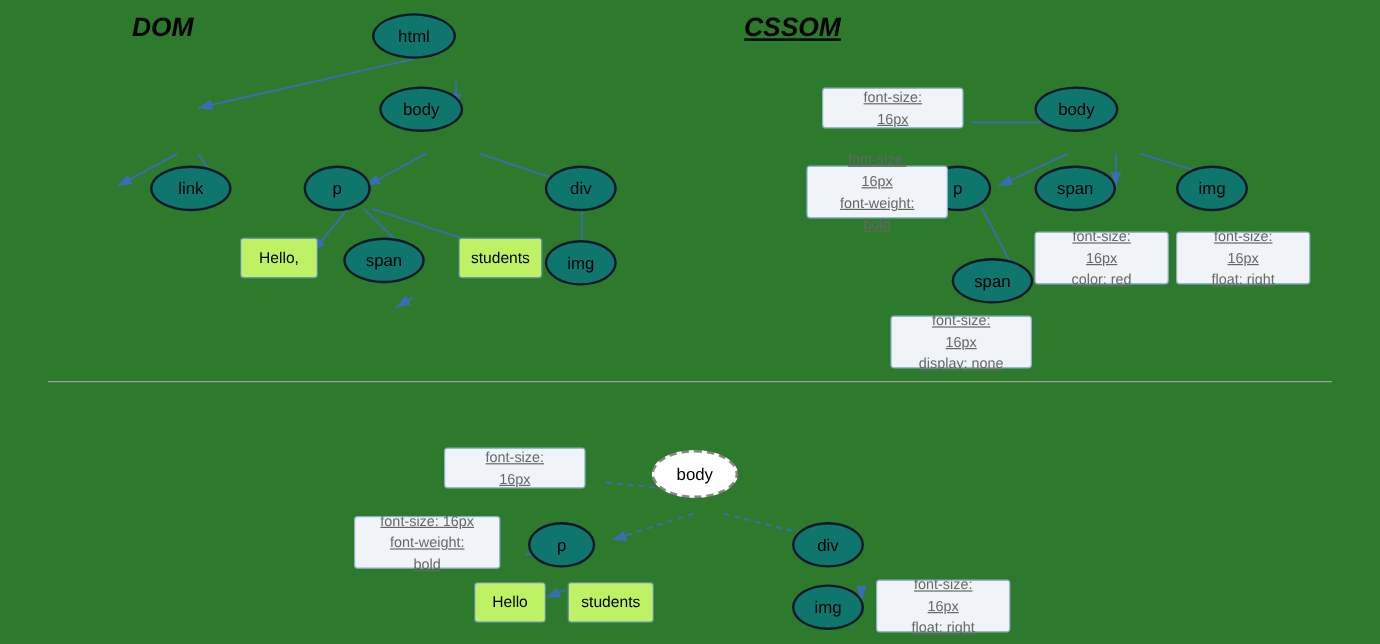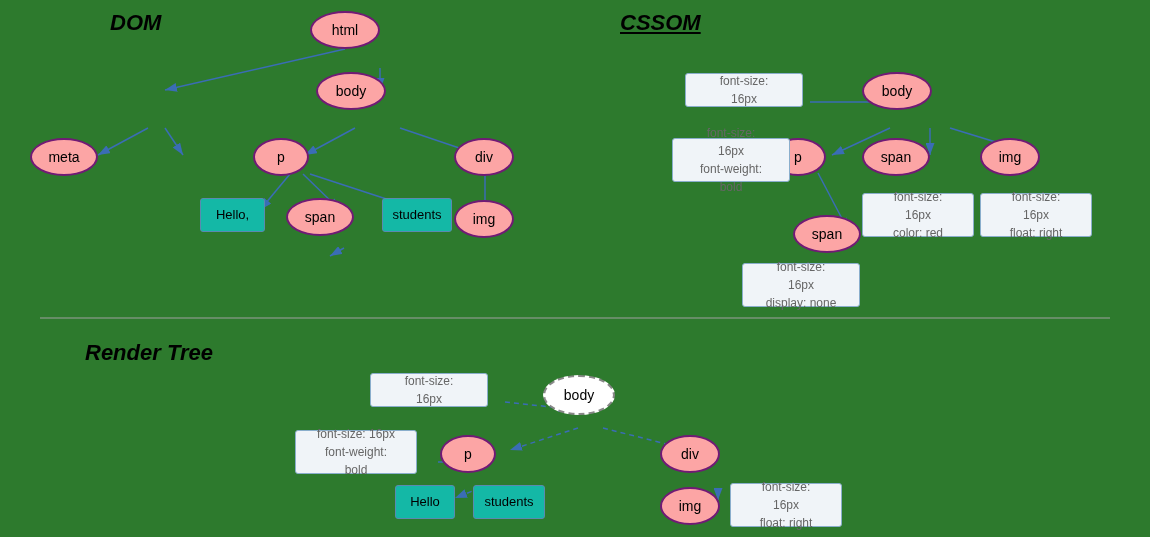--- a/index.html
+++ b/index.html
@@ -23,22 +23,22 @@
       position: absolute;
       font-size: 22px;
       font-weight: bold;
       font-style: italic;
       color: #000;
     }
 
     
     .oval {
       position: absolute;
-      background: #fca5a5;
-      border: 2px solid #701a75;
+      background: #0f766e;
+      border: 2px solid #0f172a;
       border-radius: 50%;
       display: flex;
       align-items: center;
       justify-content: center;
       font-size: 14px;
       font-weight: normal;
       color: #000;
       text-align: center;
     }
 
@@ -51,21 +51,21 @@
       display: flex;
       align-items: center;
       justify-content: center;
       font-size: 14px;
       color: #000;
     }
 
     
     .box {
       position: absolute;
-      background: #14b8a6;
+      background: #bef264;
       border: 1.5px solid #5a8ab0;
       border-radius: 3px;
       display: flex;
       align-items: center;
       justify-content: center;
       font-size: 13px;
       color: #000;
       text-align: center;
       padding: 3px 6px;
       line-height: 1.4;
@@ -78,20 +78,21 @@
       border: 1.5px solid #8aaecc;
       border-radius: 3px;
       display: flex;
       align-items: center;
       justify-content: center;
       font-size: 12px;
       color: #666;
       text-align: center;
       padding: 3px 19px;
       line-height: 1.5;
+      text-decoration: underline;
     }
 
     svg.arrows {
       position: absolute;
       top: 0;
       left: 0;
       width: 1150px;
       height: 537px;
       pointer-events: none;
     }
@@ -159,25 +160,24 @@
 
     <line x1="496" y1="488" x2="525" y2="498" stroke="#3a6db5" stroke-width="1.5" stroke-dasharray="5,4" marker-end="url(#arrowhead-dashed)"></line>
 
     <line x1="718" y1="488" x2="718" y2="500" stroke="#3a6db5" stroke-width="1.5" stroke-dasharray="5,4" marker-end="url(#arrowhead-dashed)"></line>
 
     <line x1="750" y1="517" x2="760" y2="517" stroke="#3a6db5" stroke-width="1.5" stroke-dasharray="5,4" marker-end="url(#arrowhead-dashed)"></line>
   </svg>
 
   <div class="section-label" style="left:110px; top:10px;">DOM</div>
   <div class="section-label" style="left:620px; top:10px;text-decoration:underline;">CSSOM</div>
-  <div class="section-label" style="left:85px; top:340px;">Render Tree</div>
 
   <div class="oval" style="left:310px; top:11px; width:70px; height:38px;">html</div>
   <div class="oval" style="left:316px; top:72px; width:70px; height:38px;">body</div>
-  <div class="oval" style="left:30px; top:138px; width:68px; height:38px;">meta</div>
+  <div class="oval" style="left:125px; top:138px; width:68px; height:38px;">link</div>
   <div class="oval" style="left:253px; top:138px; width:56px; height:38px;">p</div>
   <div class="oval" style="left:454px; top:138px; width:60px; height:38px;">div</div>
   <div class="oval" style="left:286px; top:198px; width:68px; height:38px;">span</div>
   <div class="oval" style="left:454px; top:200px; width:60px; height:38px;">img</div>
 
   <div class="box" style="left:200px; top:198px; width:65px; height:34px;">Hello,</div>
   <div class="box" style="left:382px; top:198px; width:70px; height:34px;">students</div>
 
   <div class="oval" style="left:862px; top:72px; width:70px; height:38px;">body</div>
   <div class="oval" style="left:770px; top:138px; width:56px; height:38px;">p</div>

